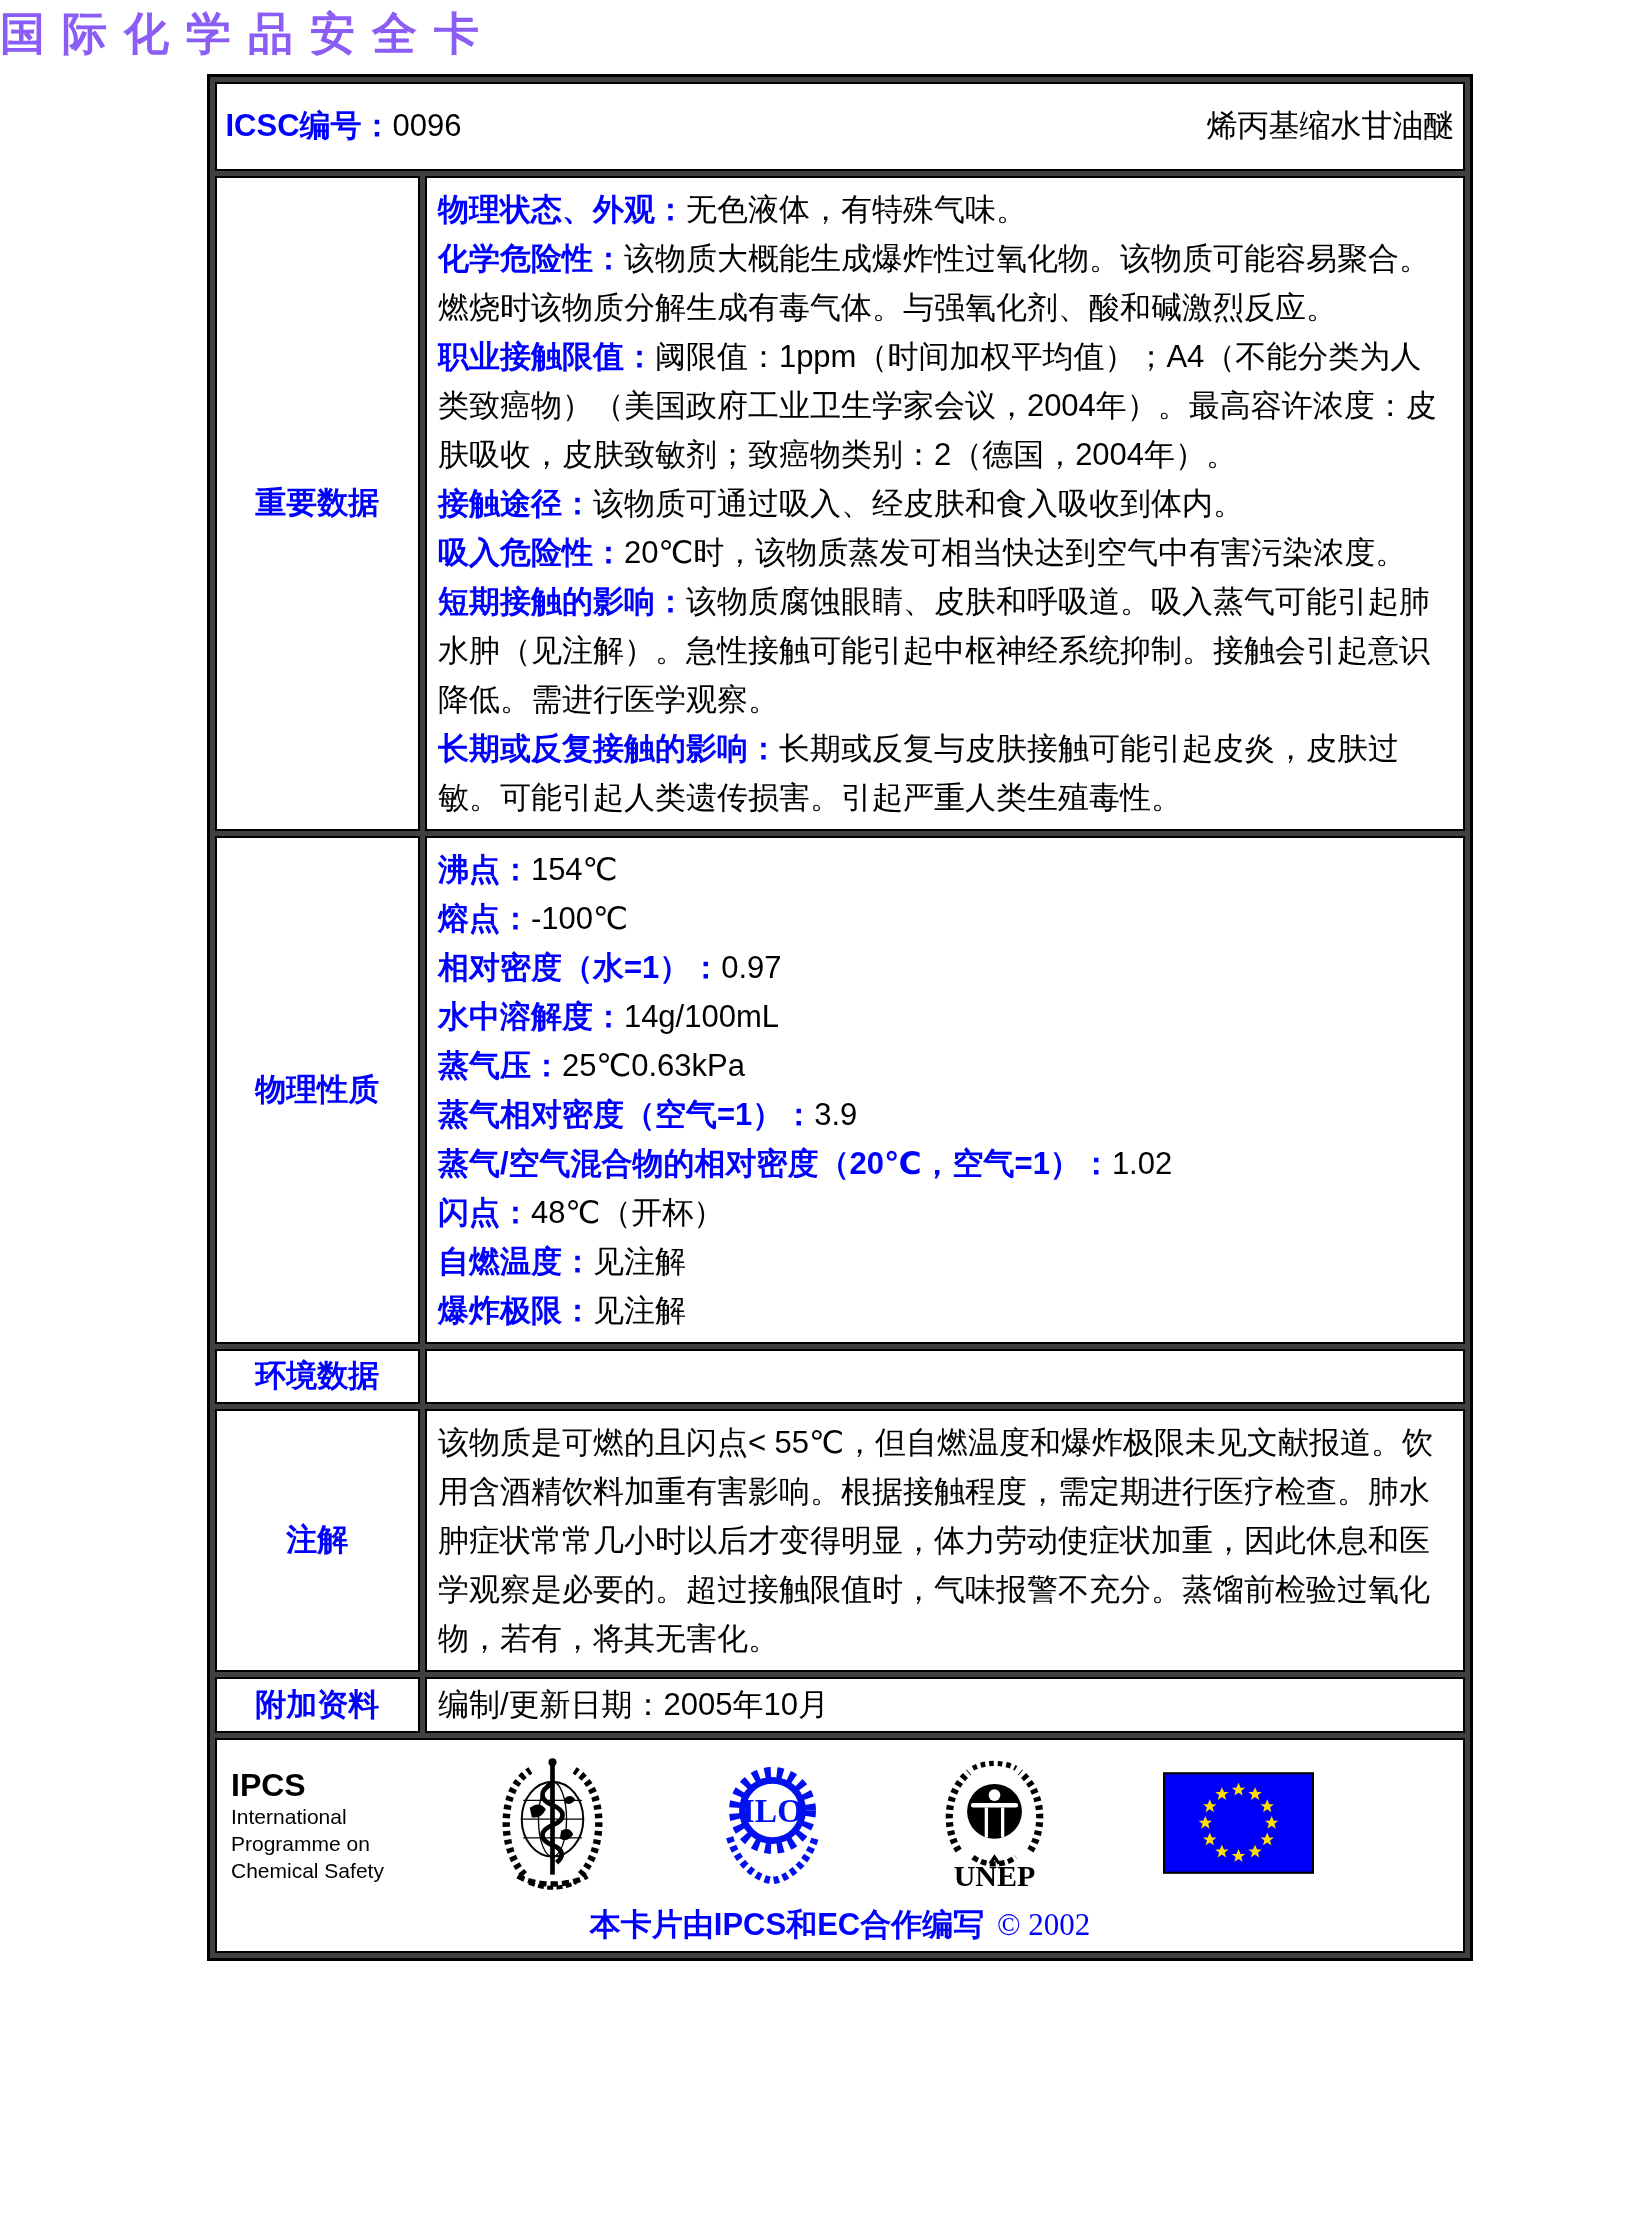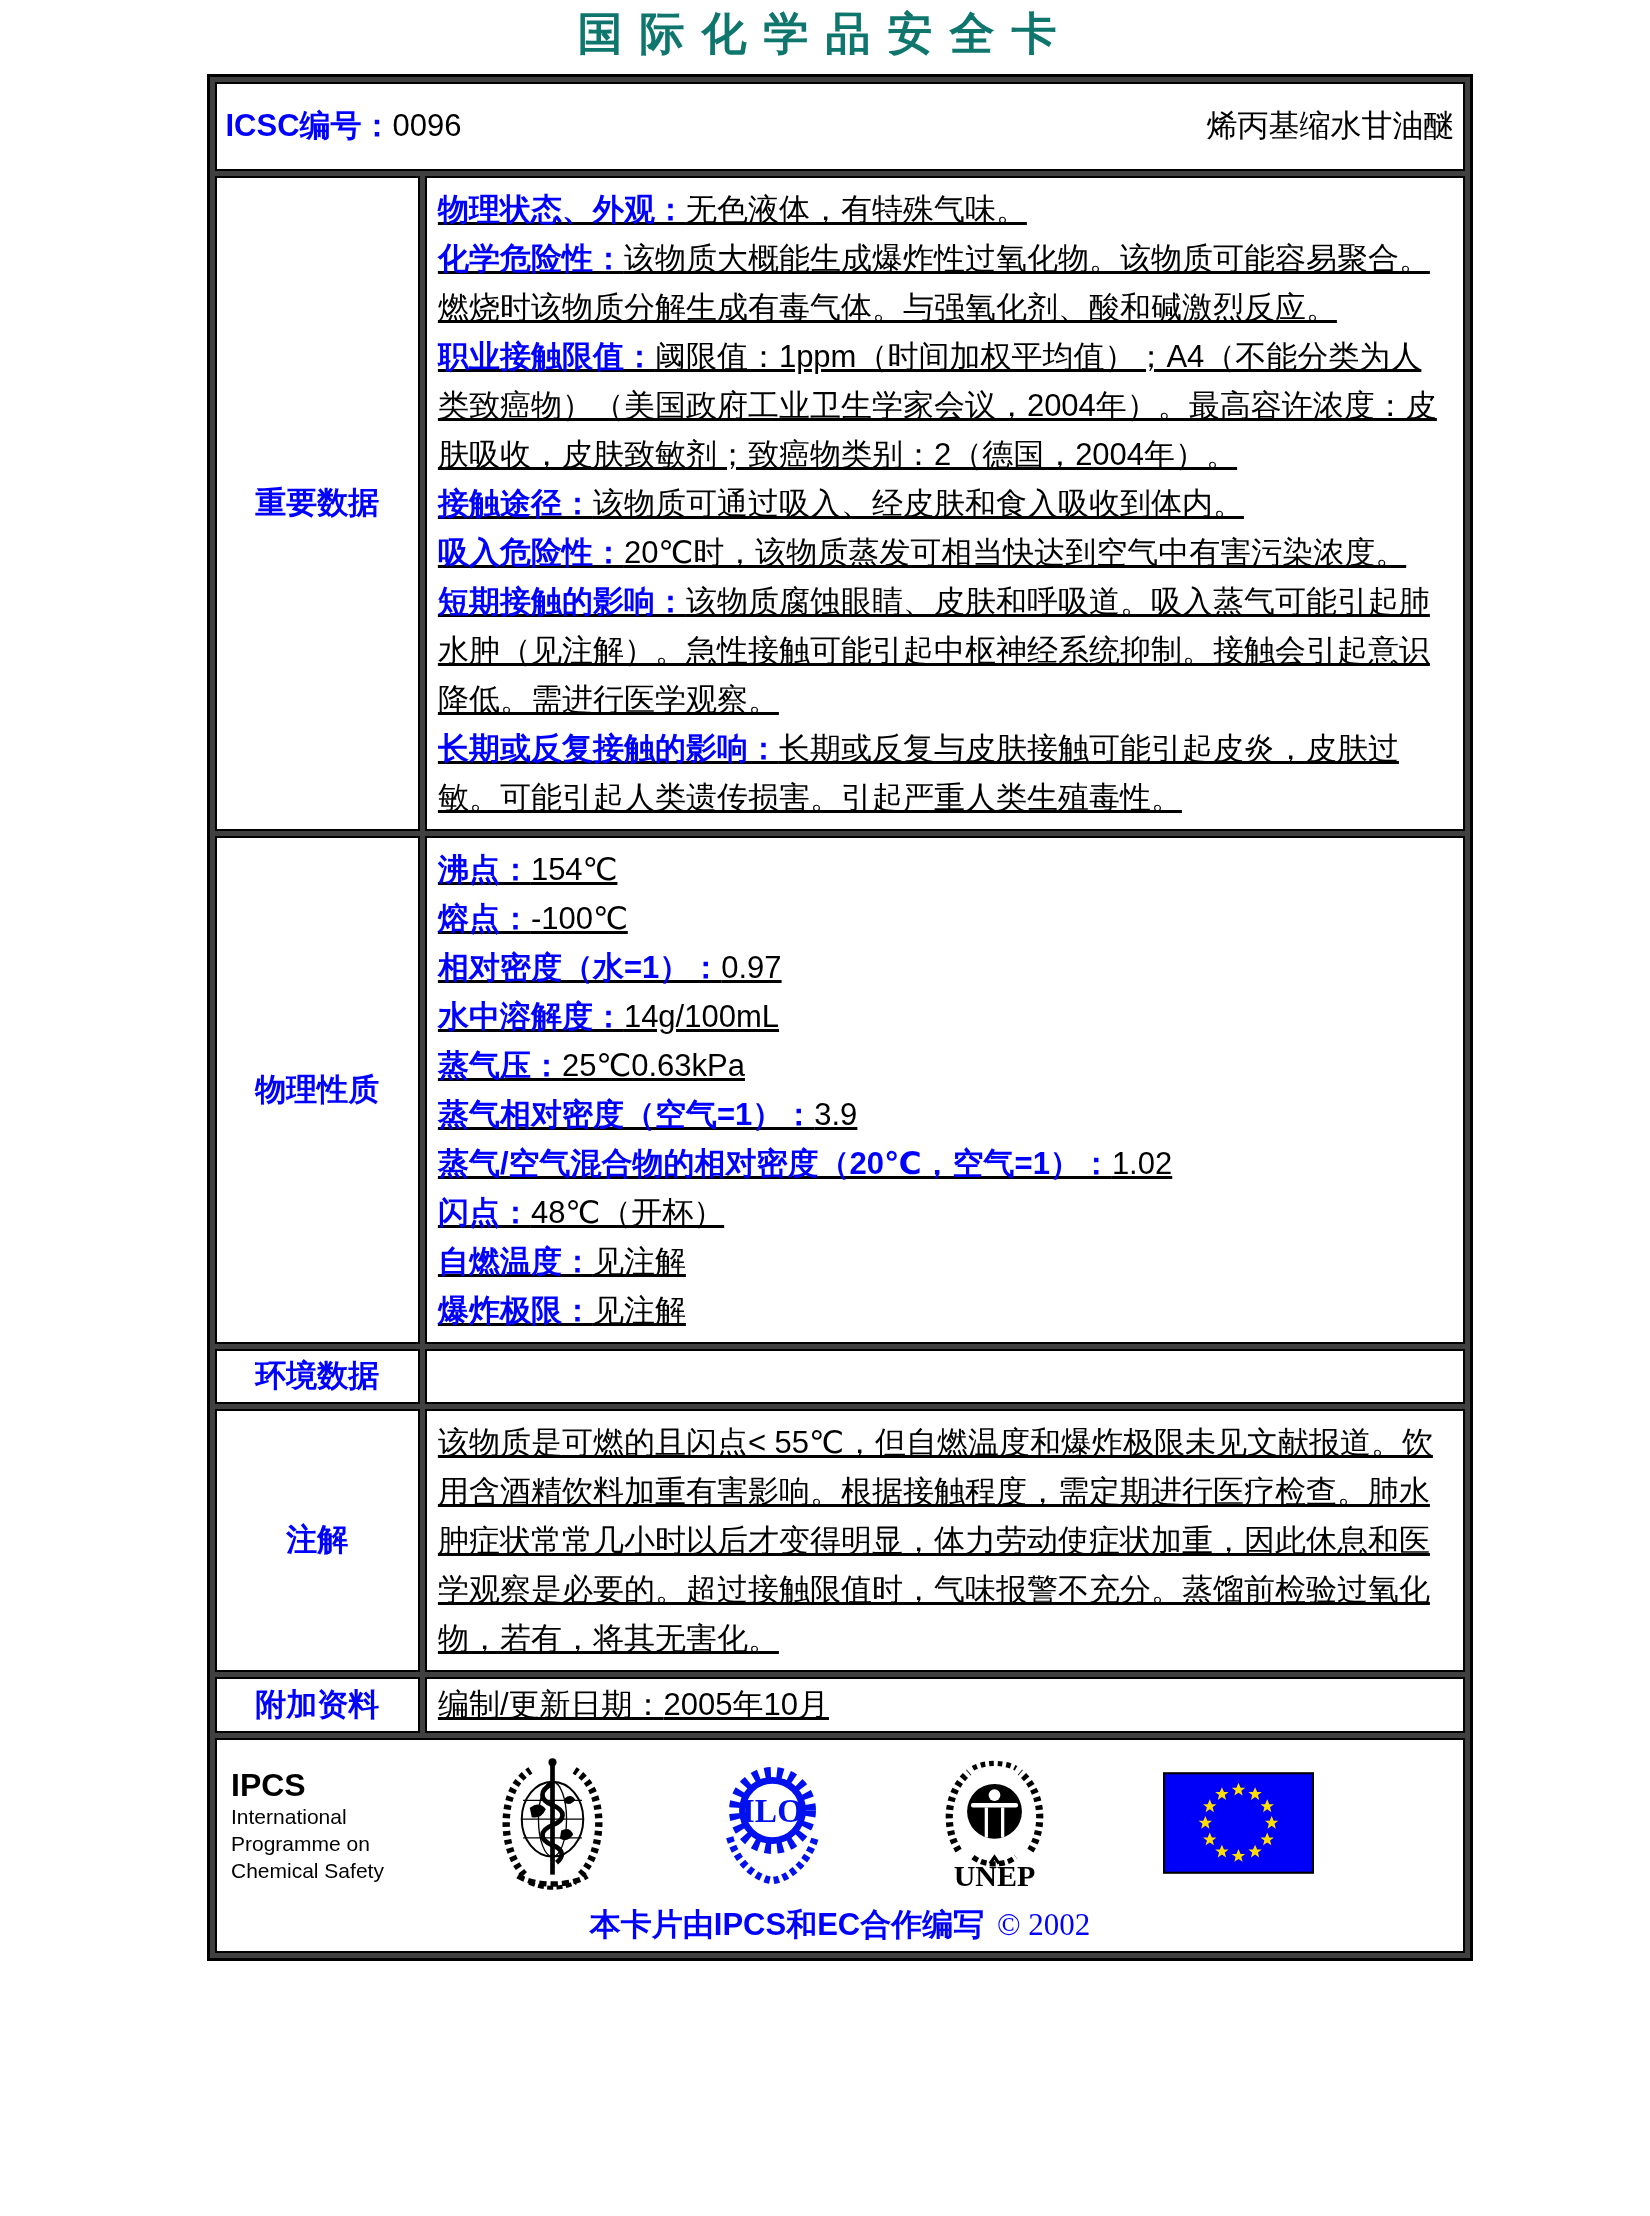--- a/index.html
+++ b/index.html
@@ -3,22 +3,21 @@
 <meta charset="utf-8">
 <style>
   html,body{margin:0;padding:0;background:#ffffff;}
   body{
     width:1651px;height:2216px;position:relative;
     font-family:"Liberation Sans","DejaVu Sans",sans-serif;
     color:#000;
   }
   .page-title{
     margin:4.2px 0 10px 0;
-    text-align:center;
-    font-size:45px;font-weight:bold;color:#0f766e;
+    font-size:45px;font-weight:bold;color:#8b5cf6;
     letter-spacing:17px;
   }
   table.card{
     margin-left:207px;
     width:1266px;
     border:3.5px solid #000;
     border-collapse:separate;
     border-spacing:5px;
     background:#404040;
   }
@@ -31,21 +30,21 @@
   td.header-cell{height:79px;padding:2.8px 8.5px;}
   .header-row{display:flex;justify-content:space-between;align-items:center;width:100%;}
   .blue{color:#0000ff;}
   .bold{font-weight:bold;}
   td.label-cell{
     width:178px;min-width:178px;max-width:178px;
     text-align:center;
     color:#0000ff;font-weight:bold;font-size:31px;
     padding:2.8px 4.2px;
   }
-  td.content-cell{padding:7px 11.3px;text-decoration:underline;}
+  td.content-cell{padding:7px 11.3px;}
   .item{margin:0;line-height:49px;font-size:31px;}
   .ilabel{color:#0000ff;font-weight:bold;}
   td.env-cell{height:37px;}
   td.addl-cell{height:44px;padding:4.2px 11.3px;}
   td.footer-cell{padding:10px 14px 7px 14px;}
   .footer-top{display:flex;align-items:flex-start;}
   .ipcs-block{width:211px;padding-top:18.3px;}
   .ipcs-acronym{font-size:32px;font-weight:bold;line-height:35px;}
   .ipcs-line{font-size:21px;line-height:27px;}
   .logo-strip{flex:1;display:flex;justify-content:space-around;align-items:center;padding-right:78px;}

